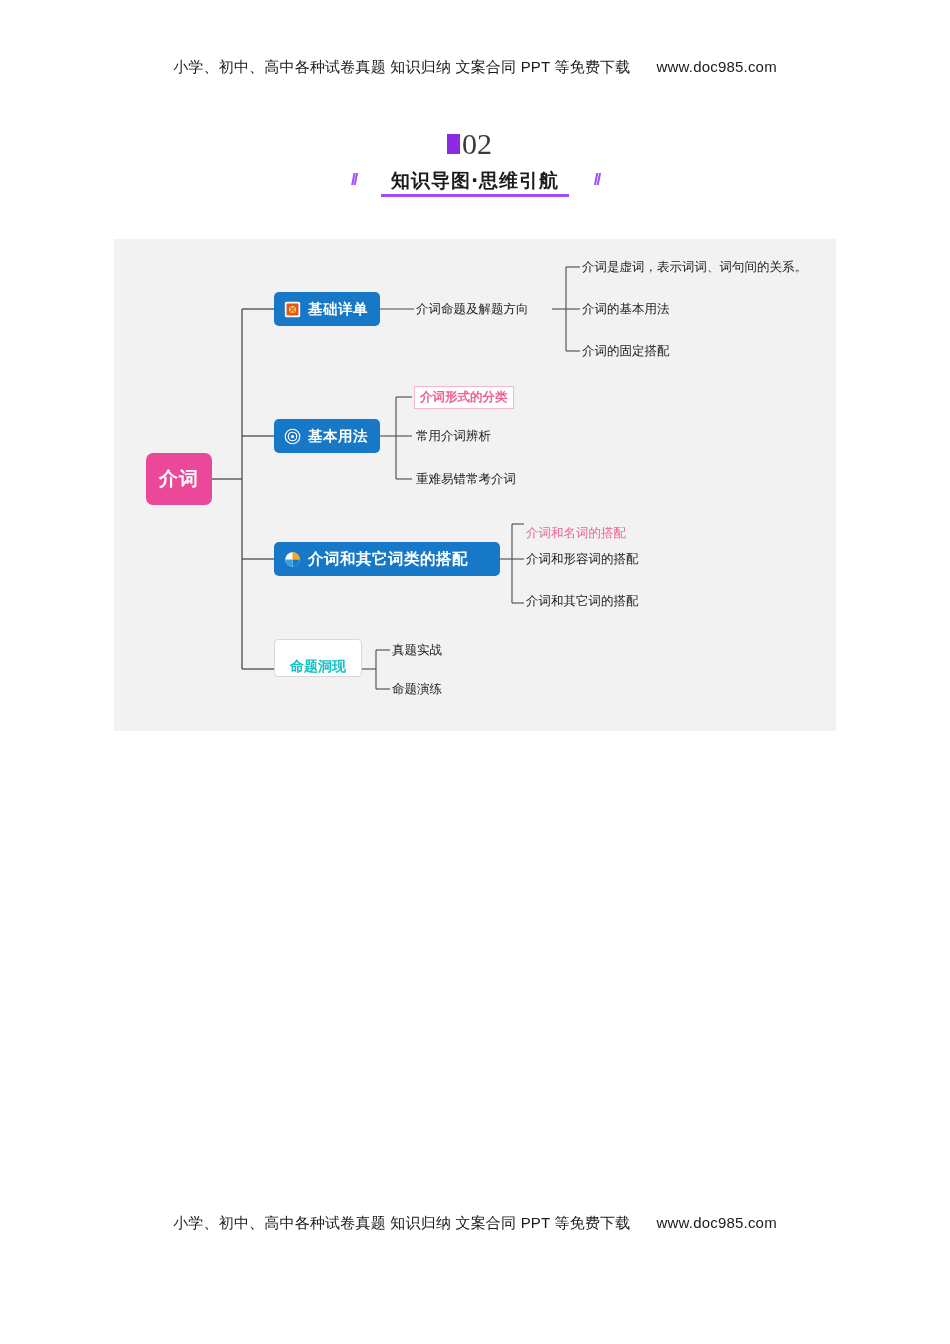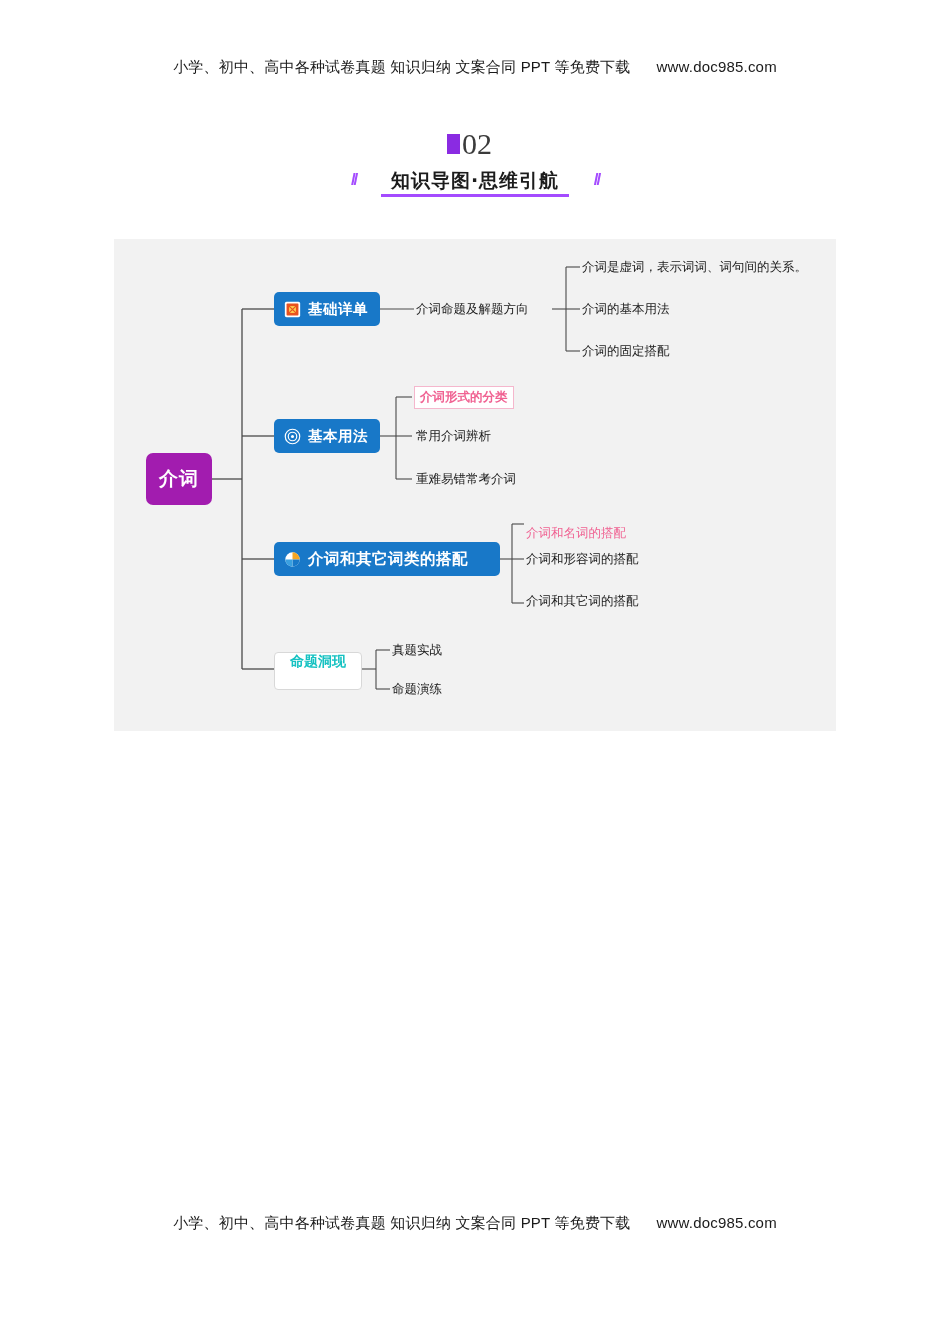--- a/index.html
+++ b/index.html
@@ -118,21 +118,21 @@
     white-space: nowrap;
     font-family: "DejaVu Sans", "Liberation Sans", sans-serif;
   }
 
   
   #node-root {
     left: 32px;
     top: 214px;
     width: 66px;
     height: 52px;
-    background: #a21caf;
+    background: #ec4899;
     border-radius: 7px;
     color: #ffffff;
     font-size: 19px;
     font-weight: bold;
     display: flex;
     align-items: center;
     justify-content: center;
     letter-spacing: 1px;
   }
 
@@ -157,28 +157,28 @@
     display: block;
   }
   #node-b1 { left: 160px; top: 53px; width: 106px; }
   #node-b2 { left: 160px; top: 180px; width: 106px; }
   #node-b3 { left: 160px; top: 303px; width: 226px; }
   #node-b3 .blue-label { font-size: 15.5px; }
 
   
   #node-b4 {
     left: 160px;
-    top: 413px;
+    top: 400px;
     width: 88px;
     height: 38px;
     background: #ffffff;
     border: 1px solid #d8d8d8;
     border-radius: 4px;
     display: flex;
-    align-items: flex-start;
+    align-items: flex-end;
     justify-content: center;
     color: #16c2c2;
     font-weight: bold;
     font-size: 14px;
   }
 
   
   .leaf {
     font-size: 12.5px;
     color: #1a1a1a;

